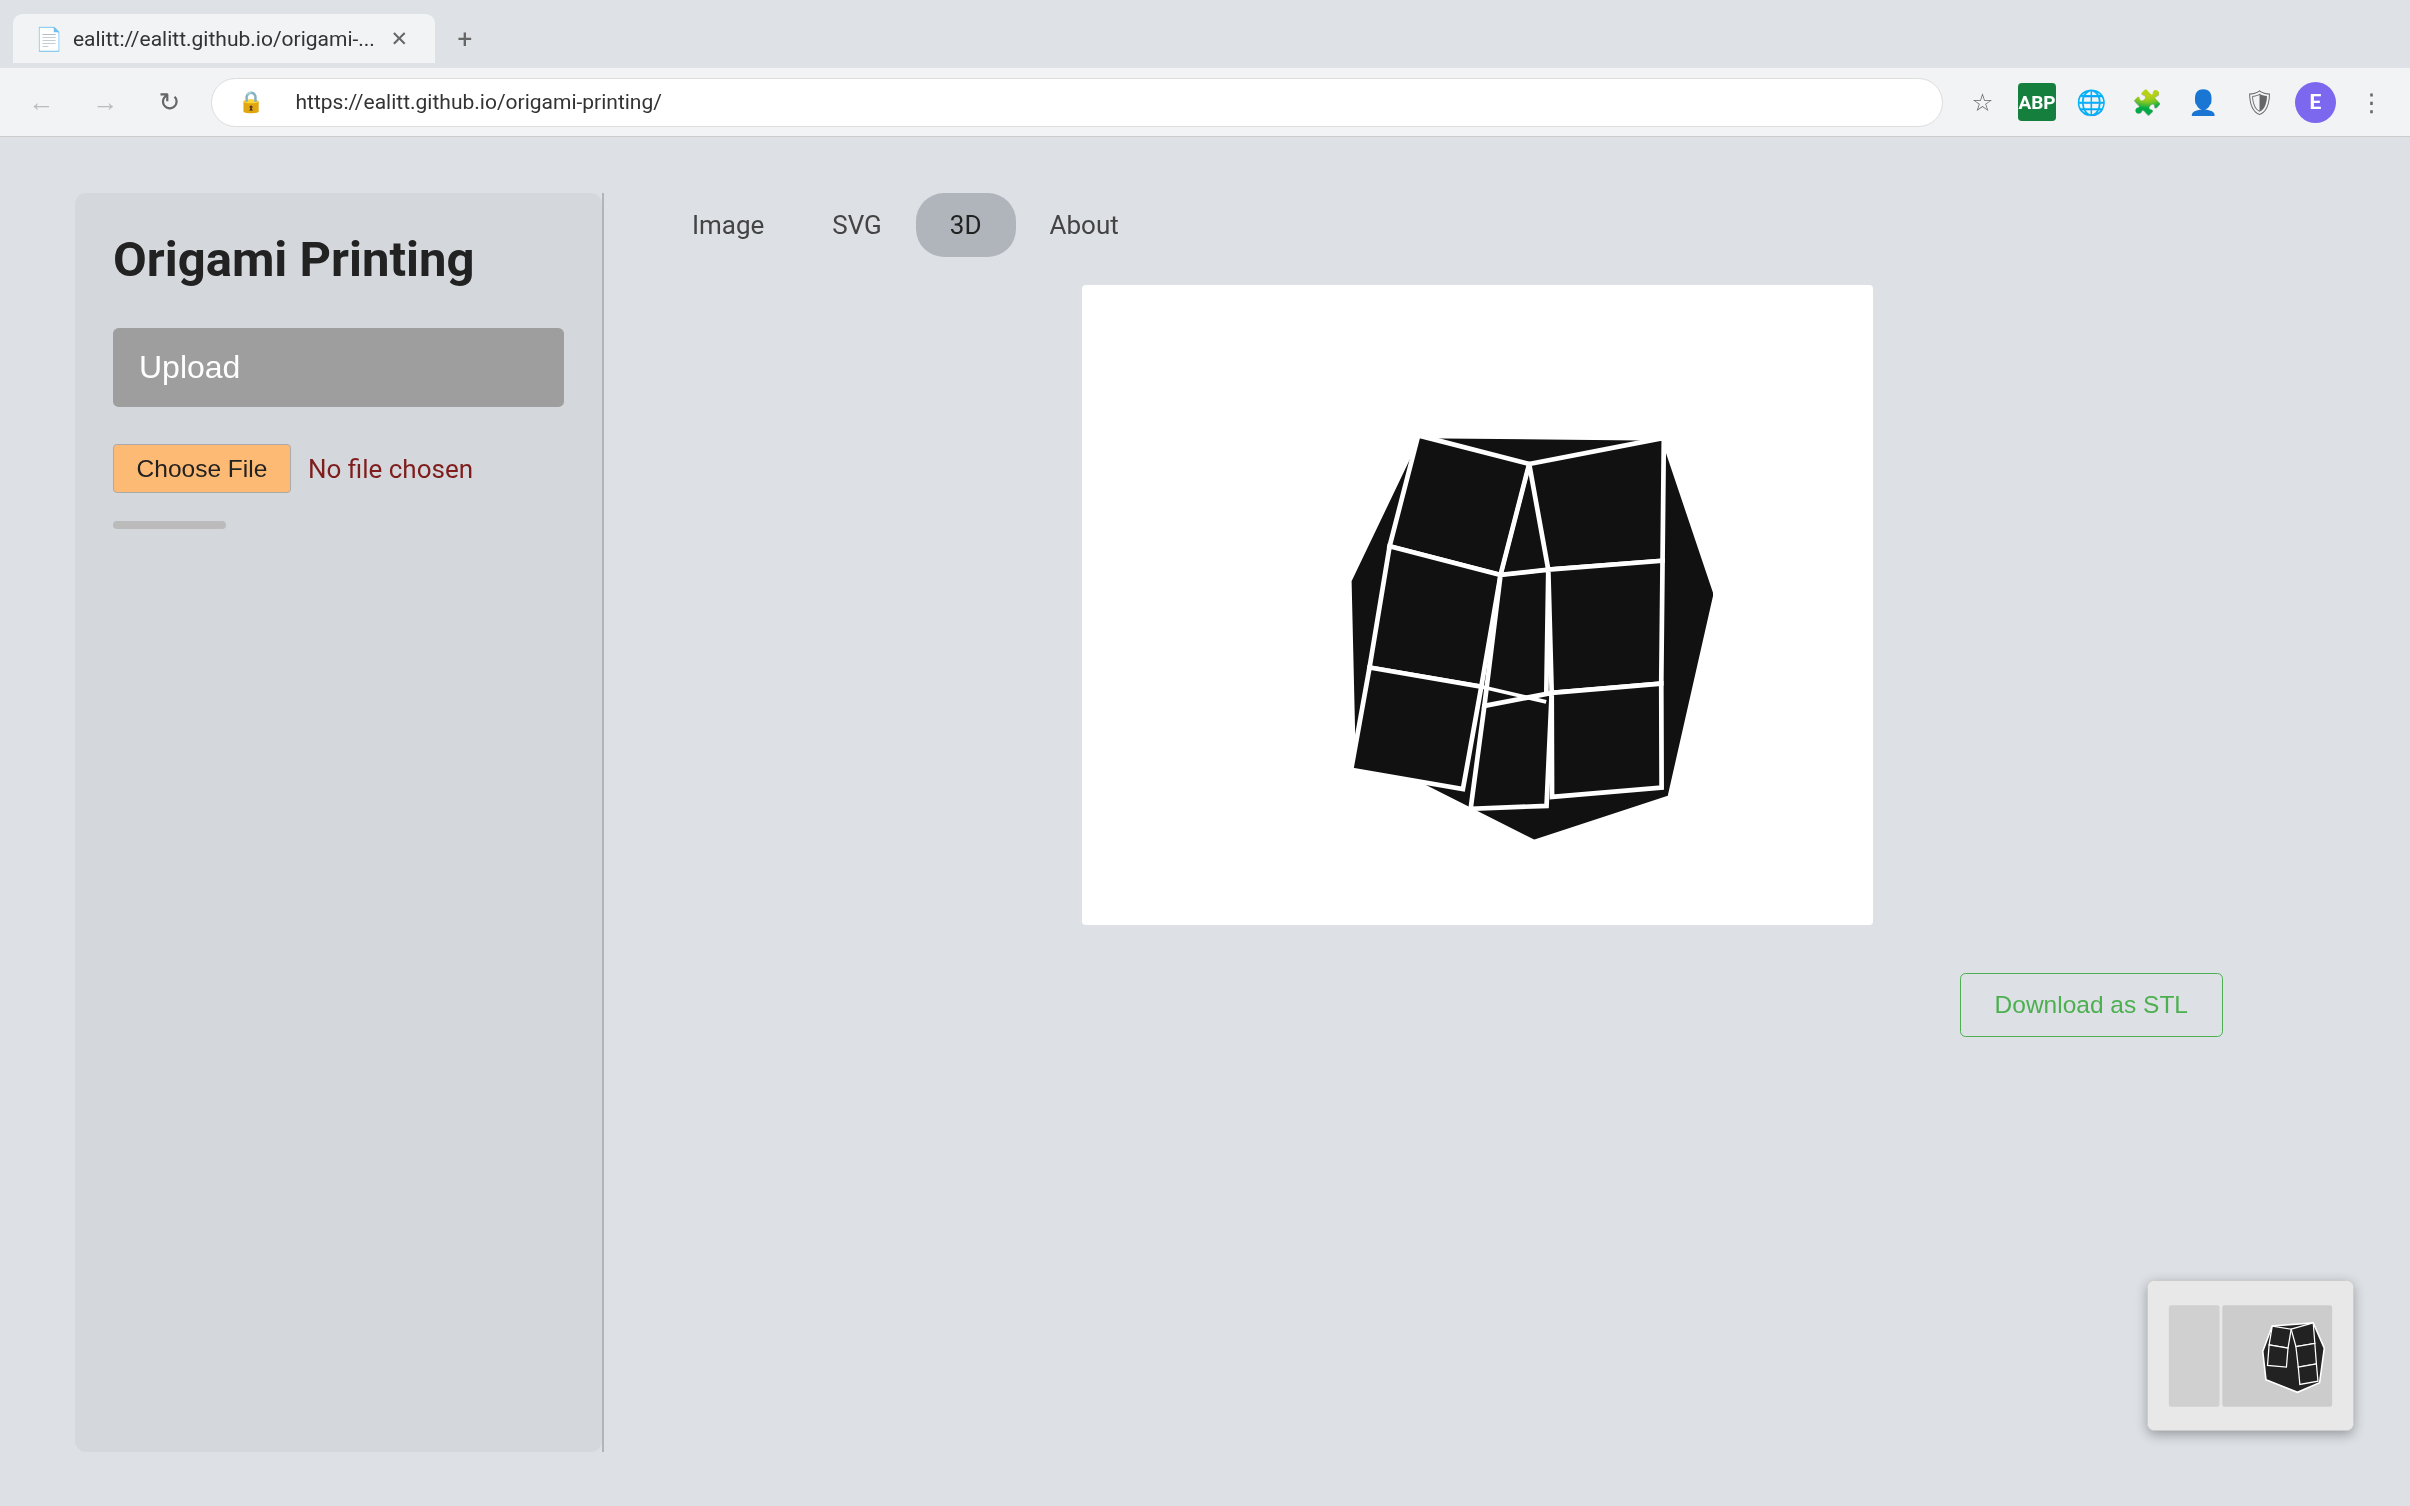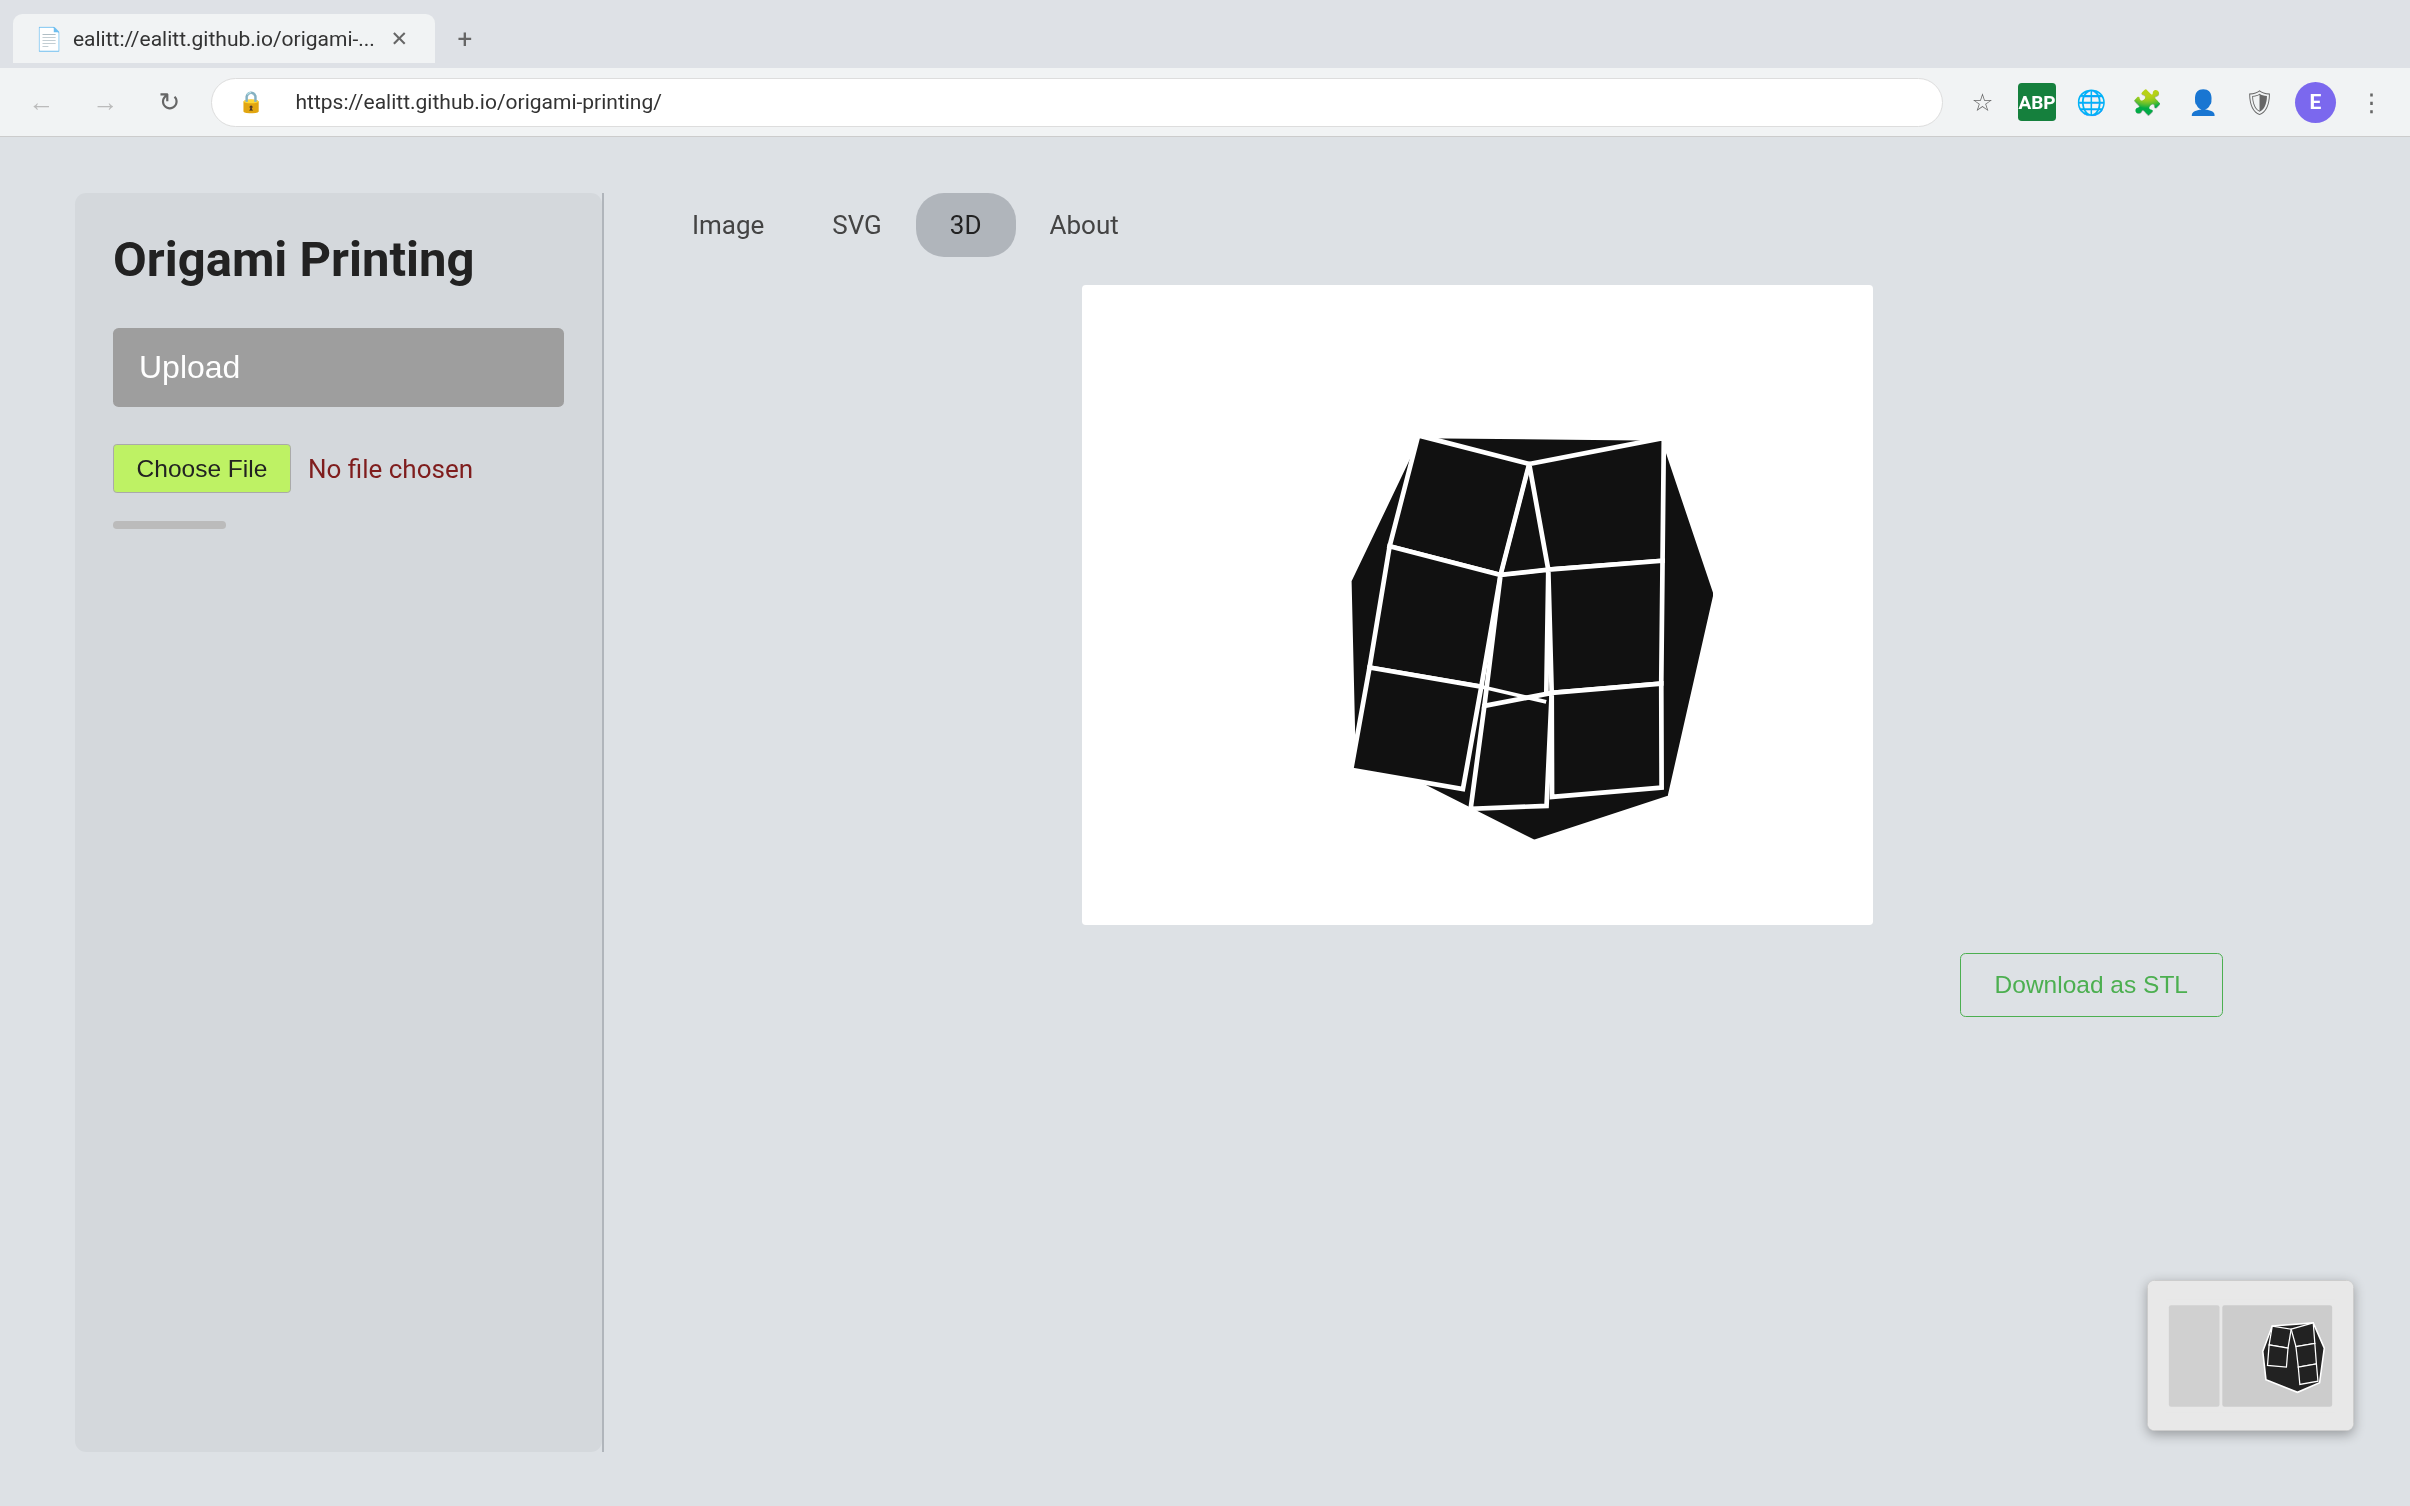--- a/index.html
+++ b/index.html
@@ -195,21 +195,21 @@
 
     .file-input-row {
       display: flex;
       align-items: center;
       gap: 17px;
       padding: 9.4px 0;
       overflow: hidden;
     }
 
     .choose-file-btn {
-      background: #bef264;
+      background: #fdba74;
       border: 0.9px solid #aaa;
       border-radius: 3.8px;
       padding: 9.4px 22.6px;
       font-size: 24.5px;
       cursor: pointer;
       white-space: nowrap;
       color: #222;
     }
 
     .no-file-text {
@@ -265,20 +265,21 @@
       border-radius: 28px;
     }
 
     
     .preview-area {
       flex: 1;
       display: flex;
       flex-direction: column;
       align-items: center;
       padding: 0 38px;
+      gap: 20px;
     }
 
     .image-canvas {
       background: #fff;
       width: 791px;
       height: 640px;
       display: flex;
       align-items: center;
       justify-content: center;
       border-radius: 3.8px;

